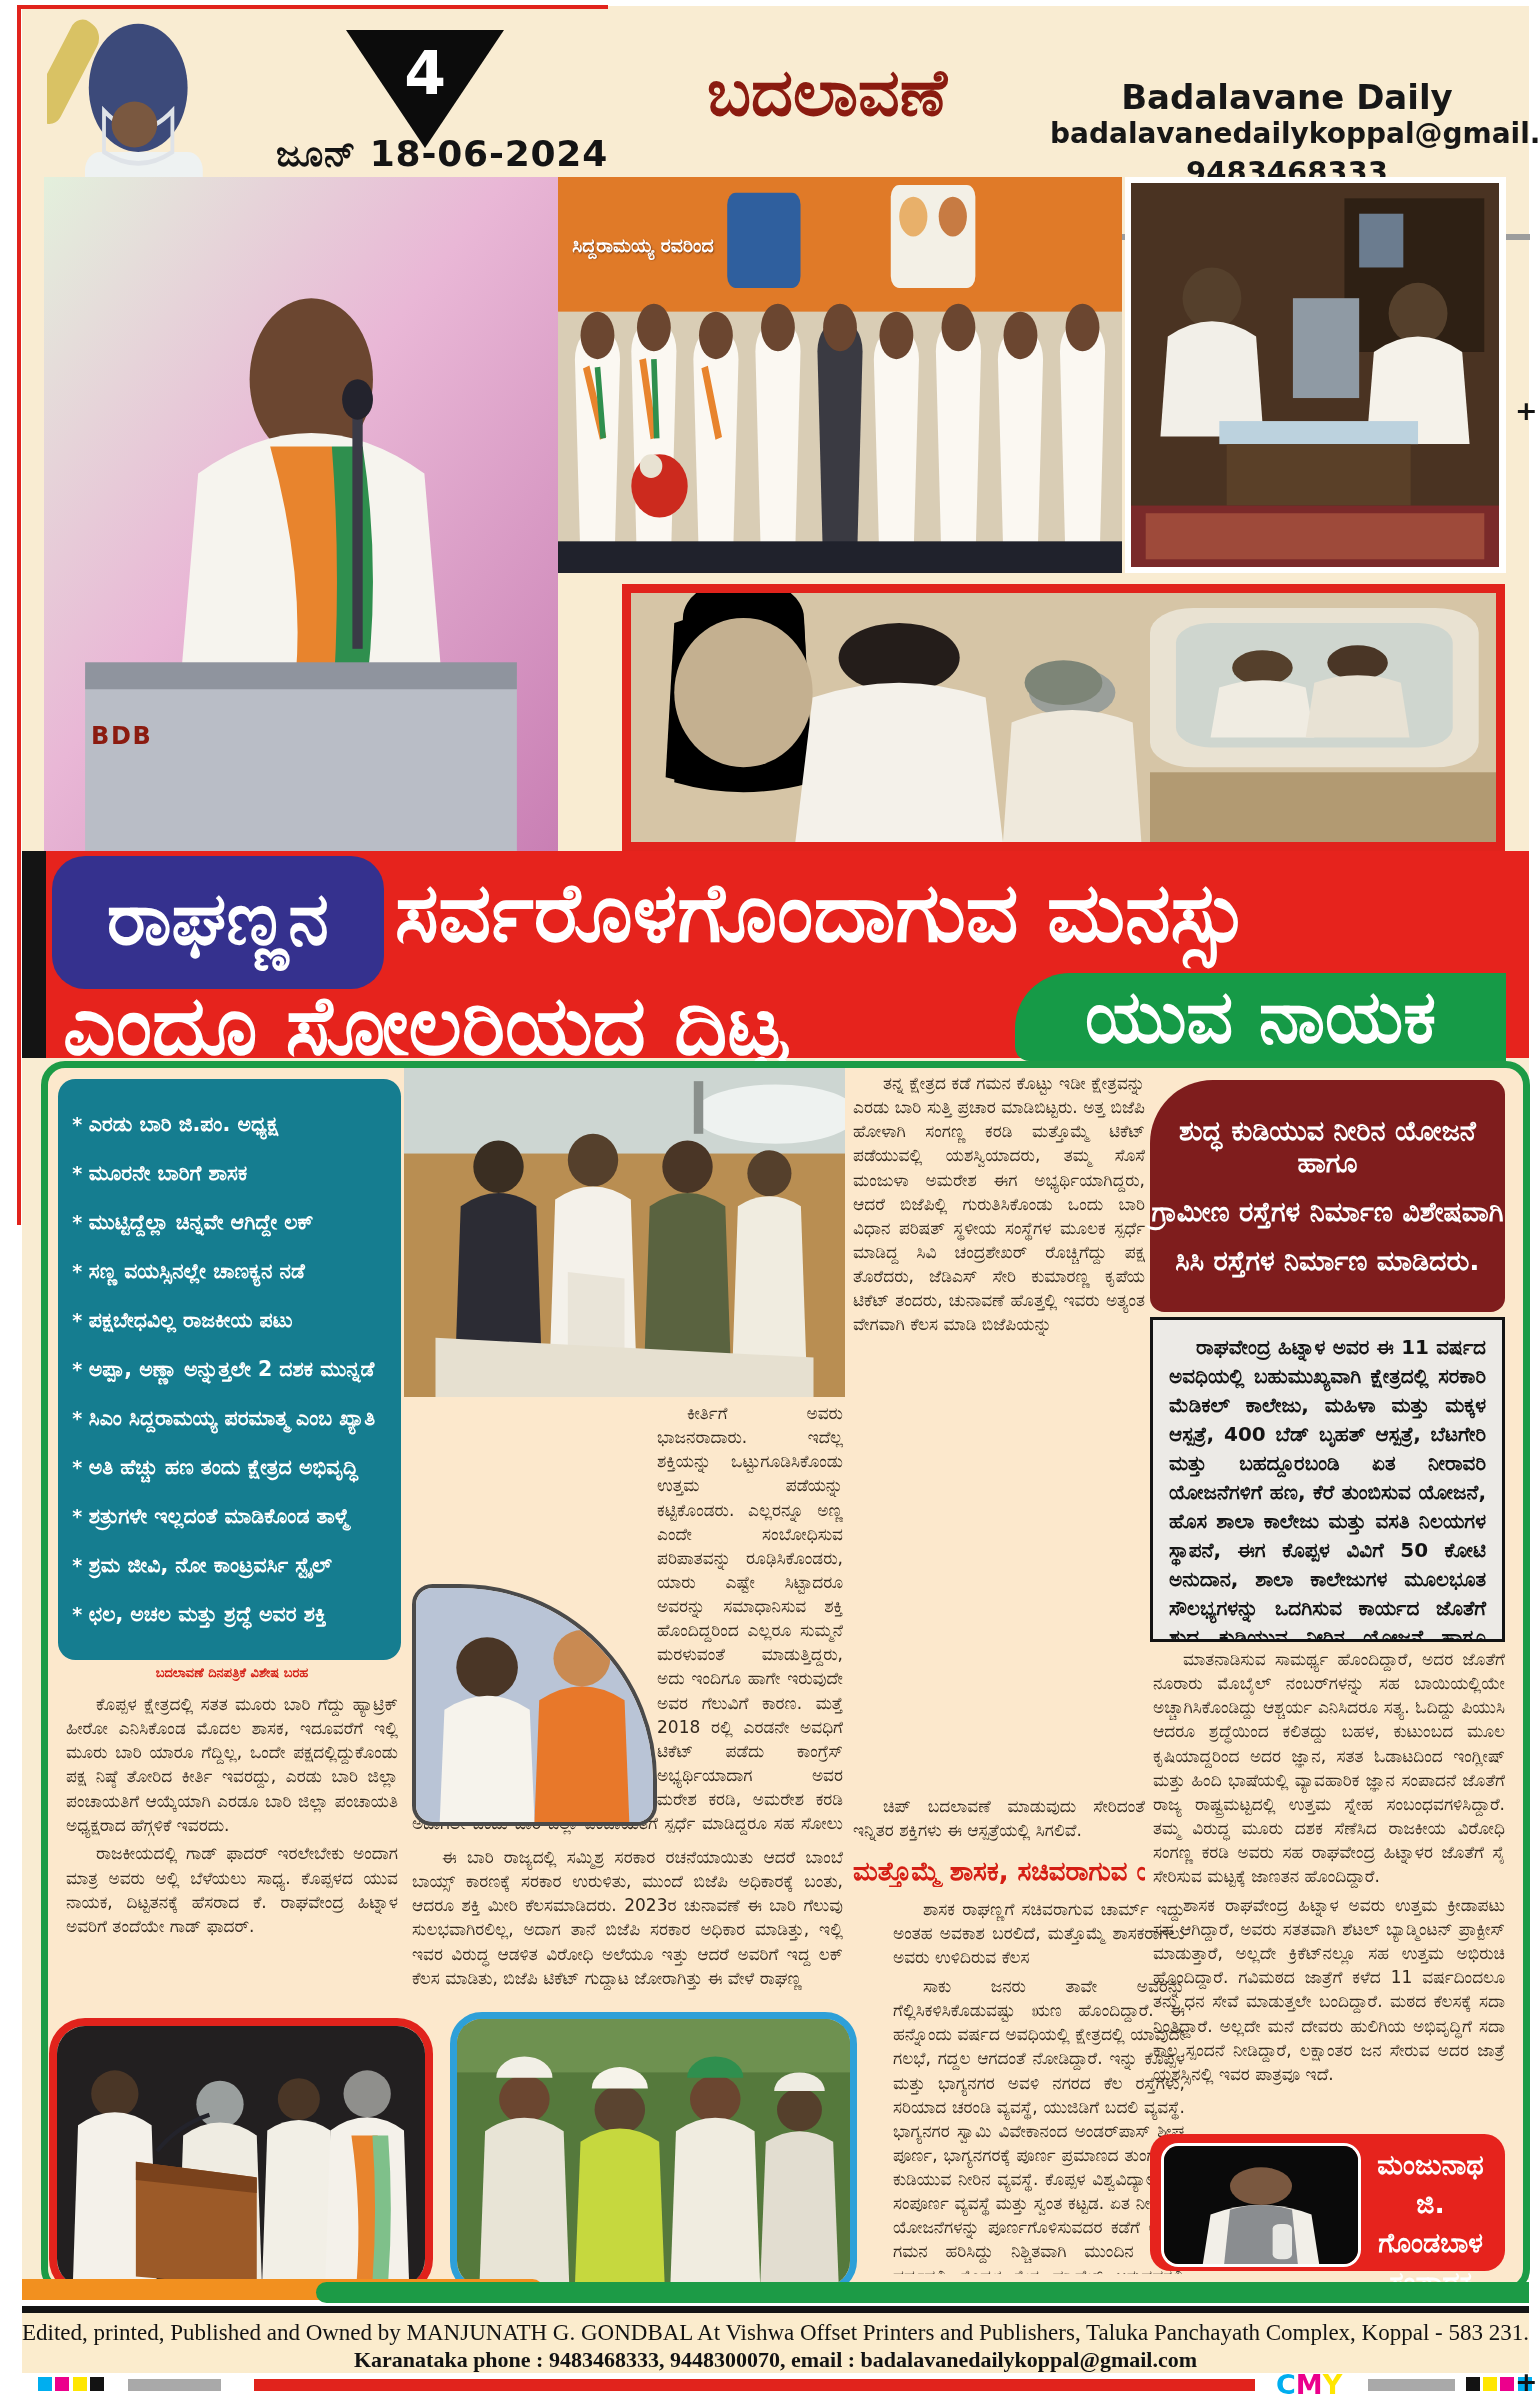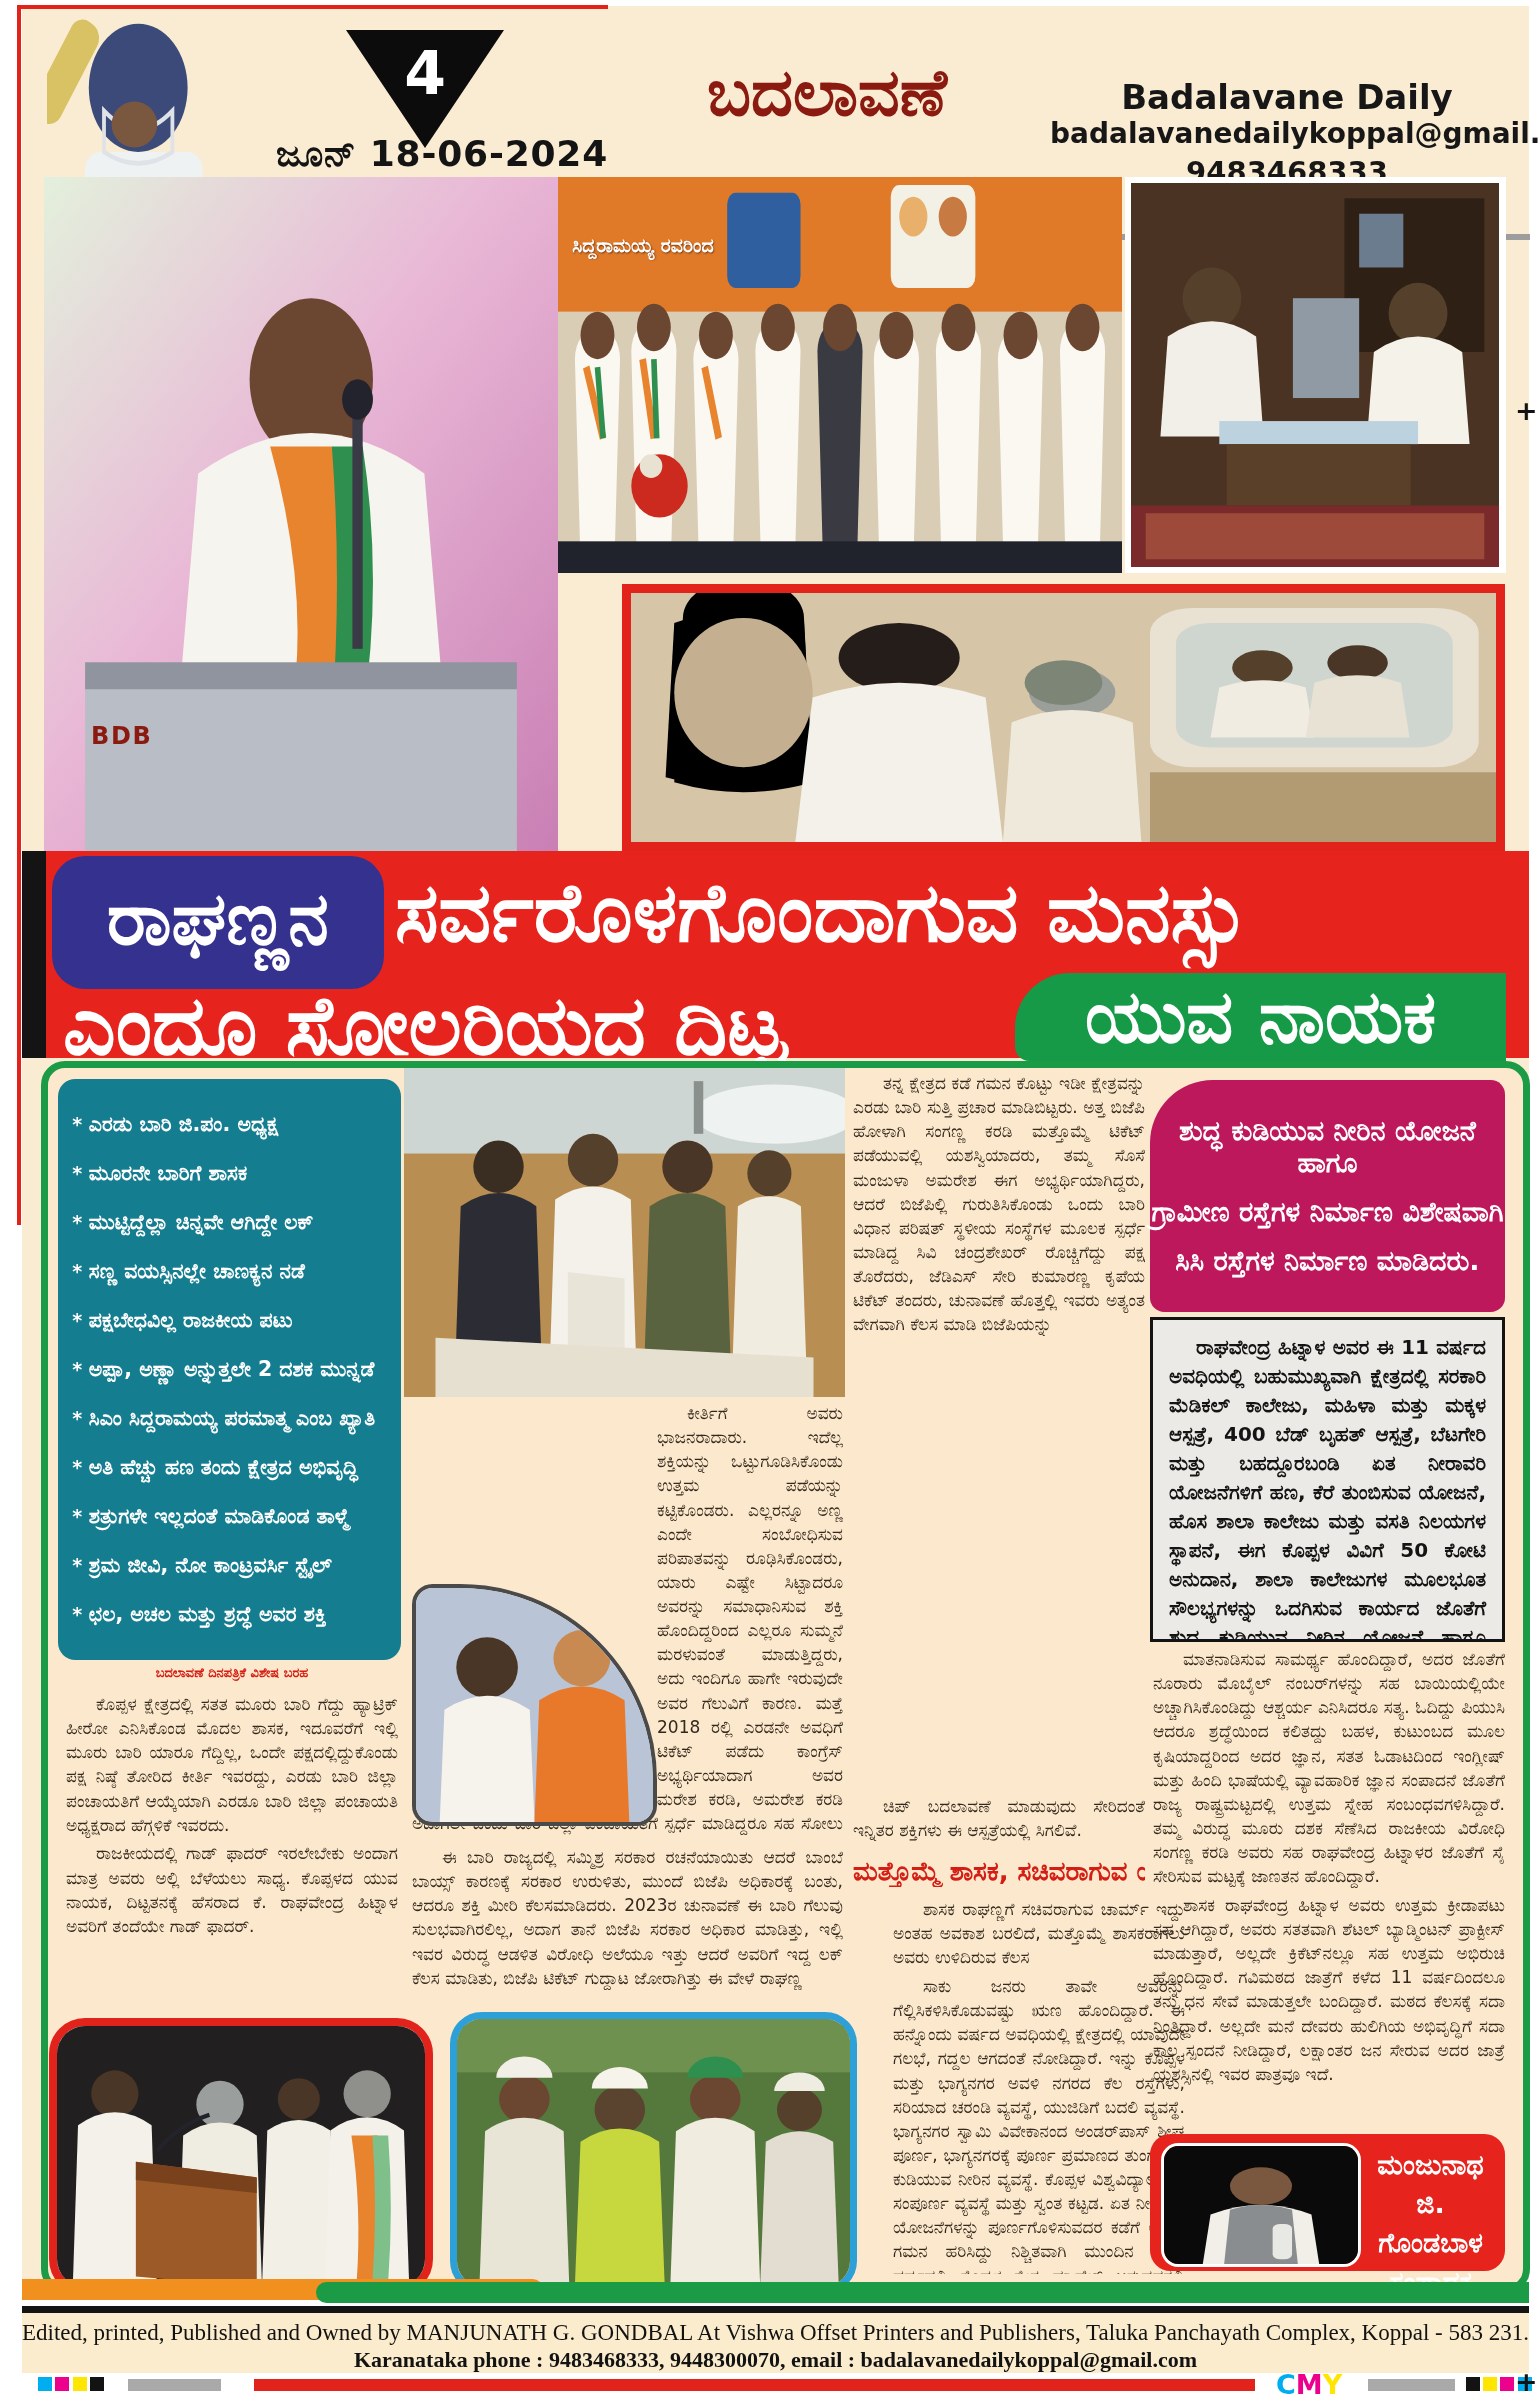--- a/index.html
+++ b/index.html
@@ -62,21 +62,21 @@
   .c2photo2{left:450px;top:2012px;width:393px;height:267px;border:7.1px solid #2ea0d8;border-radius:32px;}
 
   
   .c3text1{left:853px;top:1071px;width:292px;height:720px;}
   .c3note{left:853px;top:1794px;width:292px;height:58px;}
   .c3head{left:853px;top:1856px;width:292px;color:#d41e14;font-weight:bold;font-size:26px;
           text-align:center;white-space:nowrap;overflow:hidden;}
   .c3text2{left:853px;top:1897px;width:292px;height:377px;margin-left:40px;}
 
   
-  .sbhead{left:1150px;top:1080px;width:355px;height:232px;background:#be185d;
+  .sbhead{left:1150px;top:1080px;width:355px;height:232px;background:#7f1d1d;
           border-radius:63px 14.2px 14.2px 14.2px;color:#ffffff;font-weight:bold;font-size:27px;
           text-align:center;display:flex;flex-direction:column;justify-content:center;gap:17.4px;}
   .sbgrey{left:1150px;top:1317px;width:355px;height:325px;background:#eceae6;border:3.2px solid #131313;
           box-sizing:border-box;padding:12.6px 16px;overflow:hidden;}
   .sbgrey p{margin:0 0 4.7px 0;color:#141414;font-weight:bold;font-size:20px;line-height:1.45;
             text-align:justify;text-indent:27px;}
   .sbtext{left:1153px;top:1647px;width:352px;height:483px;}
   .edbox{left:1150px;top:2134px;width:355px;height:137px;background:#e6231d;border-radius:20.5px;}
   .edphoto{left:1161px;top:2143px;width:194px;height:118px;border:3.2px solid #ffffff;border-radius:17.4px;}
   .edname{left:1361px;top:2145px;width:139px;text-align:center;color:#ffffff;font-weight:bold;

